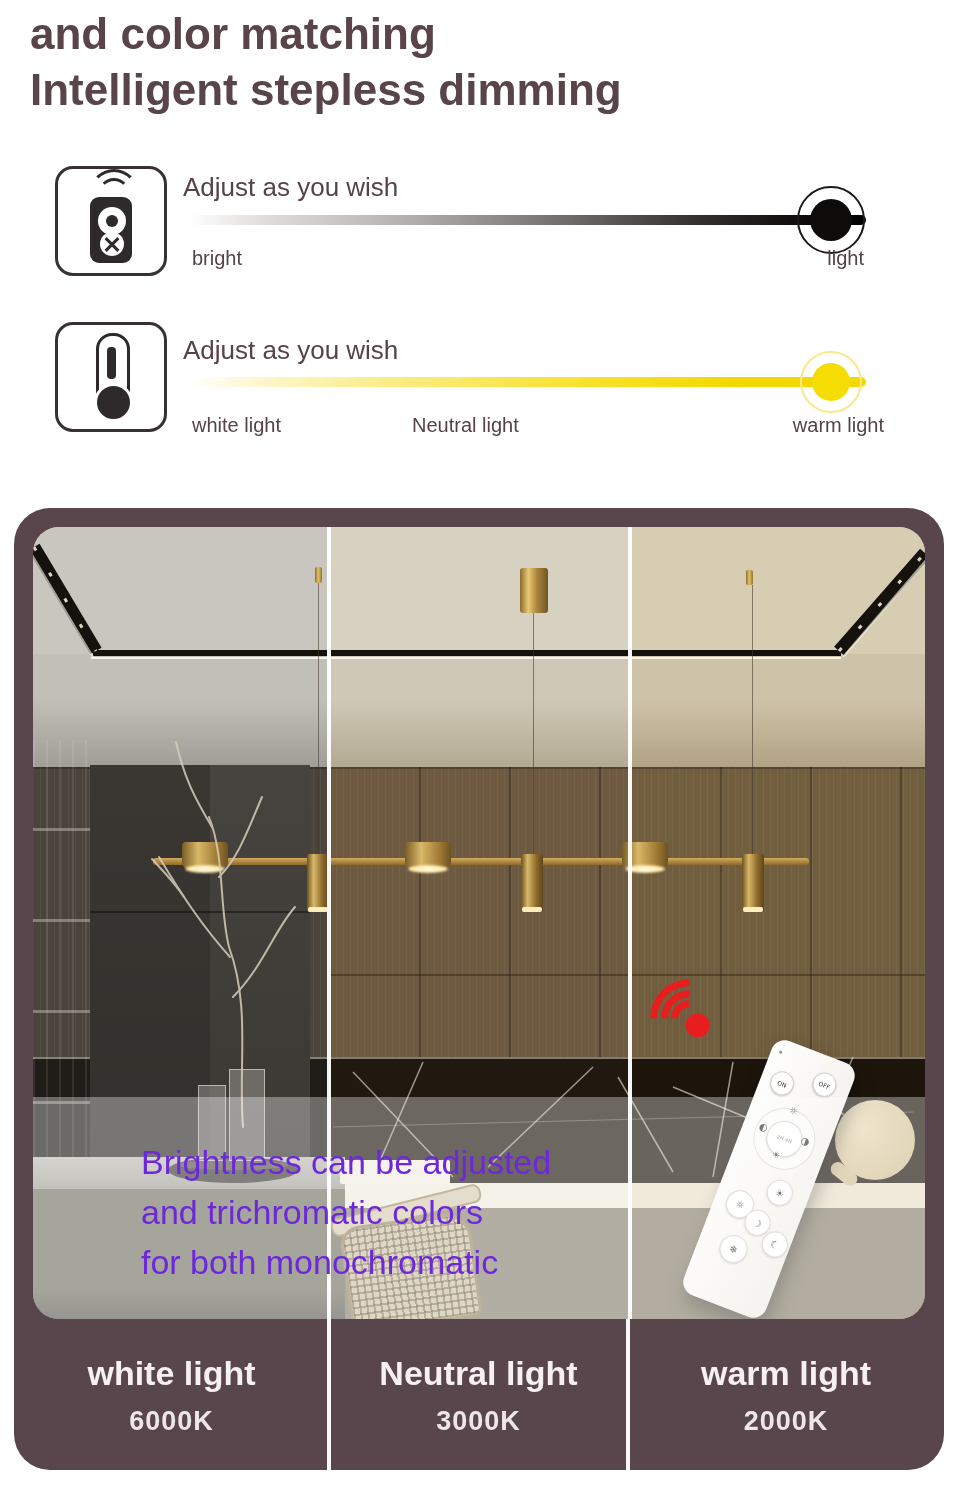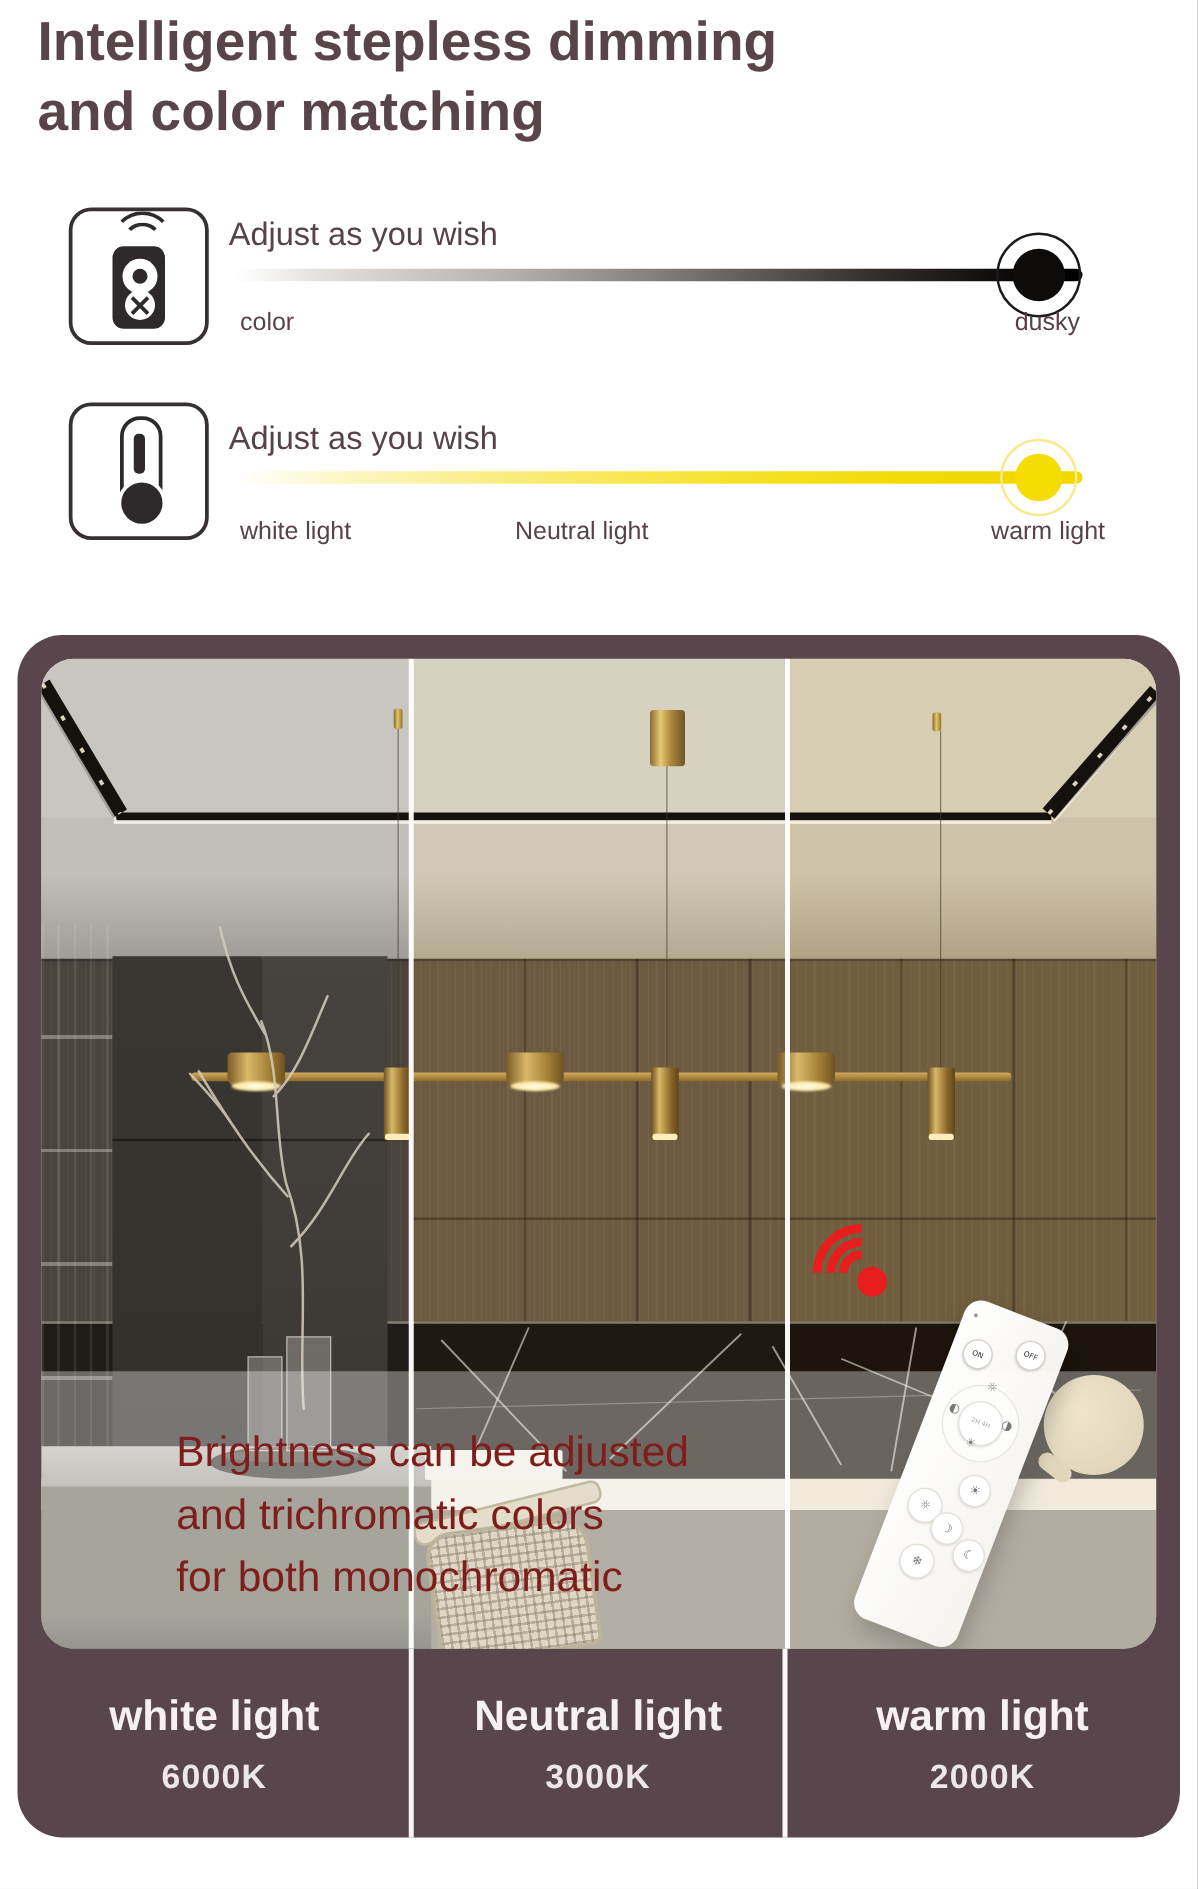--- a/index.html
+++ b/index.html
@@ -111,60 +111,60 @@
      border-radius:14px;transform:rotate(21deg);box-shadow:6px 10px 18px rgba(0,0,0,.35);z-index:7;}
   .rbtn{position:absolute;background:#fff;border:1px solid #d5d0c7;border-radius:50%;
      box-shadow:0 1px 2px rgba(0,0,0,.18);display:flex;align-items:center;justify-content:center;
      font-family:"DejaVu Sans",sans-serif;color:#2b2b2b;}
   .rring{position:absolute;left:13px;top:62px;width:60px;height:60px;border:1.5px solid #ddd8cf;border-radius:50%;background:#fbfaf7;}
   .rglyph{position:absolute;font-family:"DejaVu Sans",sans-serif;color:#333;}
 
   
   .wash{left:0;top:570px;width:892px;height:222px;background:rgba(255,255,255,.34);z-index:8;}
   .divider{top:0;width:4px;height:792px;background:rgba(255,255,255,.96);z-index:9;}
-  .caption{left:108px;top:610px;z-index:10;font-size:34px;line-height:50px;color:#7f1d1d;font-weight:400;}
+  .caption{left:108px;top:610px;z-index:10;font-size:34px;line-height:50px;color:#6d28d9;font-weight:400;}
 
   
   .labels{left:0;top:811px;width:930px;height:151px;display:grid;grid-template-columns:315px 299px 316px;}
   .lab-cell{display:flex;flex-direction:column;align-items:center;justify-content:center;row-gap:13px;padding-top:2px;}
   .lab-name{font-size:34px;font-weight:600;color:#f6f0f2;}
   .lab-k{font-size:27px;font-weight:700;color:#eee7e9;letter-spacing:1px;}
   .lab-div{position:absolute;width:4px;height:151px;top:811px;background:#fbf7f8;}
 
   svg{display:block;}
 </style>
 </head>
 <body>
 
 <div class="page">
 
   <div class="abs title">
+    <div>and color matching</div>
     <div>Intelligent stepless dimming</div>
-    <div>and color matching</div>
   </div>
 
   <div class="abs icon-box" style="left:55px;top:166px;">
     <span class="abs w-arc" style="left:31px;top:0;width:44px;height:44px;"></span>
     <span class="abs w-arc" style="left:40px;top:9px;width:26px;height:26px;"></span>
     <span class="abs ri-body">
       <span class="abs ri-donut">
           <i></i>
         </span>
       <span class="abs ri-x">
           <i class="a"></i>
           <i class="b"></i>
         </span>
     </span>
   </div>
   <div class="abs adjust-label" style="left:183px;top:172px;">Adjust as you wish</div>
   <div class="abs slider-bar bar-dim" style="left:188px;top:215px;width:678px;"></div>
   <div class="abs ring" style="left:797px;top:186px;width:64px;height:64px;border:2px solid #1e1a1b;"></div>
   <div class="abs ring" style="left:810px;top:199px;width:42px;height:42px;background:#0e0c0b;"></div>
-  <div class="abs small-lbl" style="left:192px;top:247px;">color</div>
-  <div class="abs small-lbl" style="right:94px;top:247px;">dusky</div>
+  <div class="abs small-lbl" style="left:192px;top:247px;">bright</div>
+  <div class="abs small-lbl" style="right:94px;top:247px;">light</div>
 
   <div class="abs icon-box" style="left:55px;top:322px;">
     <span class="abs th-capsule"></span>
     <span class="abs th-stem"></span>
     <span class="abs th-bulb"></span>
   </div>
   <div class="abs adjust-label" style="left:183px;top:335px;">Adjust as you wish</div>
   <div class="abs slider-bar bar-warm" style="left:188px;top:377px;width:678px;"></div>
   <div class="abs ring" style="left:800px;top:351px;width:58px;height:58px;border:2.5px solid #f7e98c;"></div>
   <div class="abs ring" style="left:812px;top:363px;width:38px;height:38px;background:#f5dc02;"></div>

